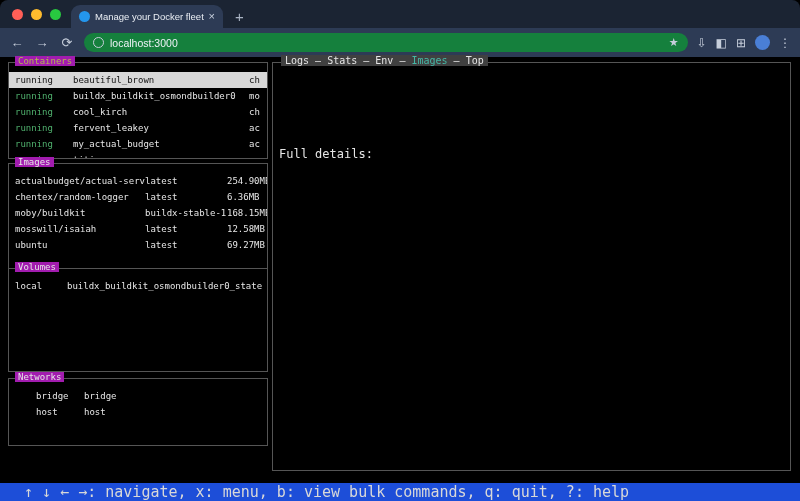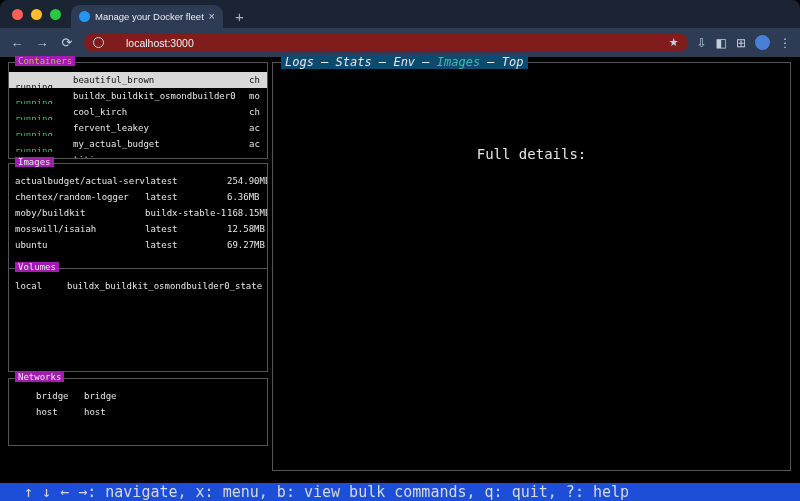--- a/index.html
+++ b/index.html
@@ -15,68 +15,68 @@
   .tab{width:152px;height:23px;background:#2d3b55;border-radius:9px 9px 0 0;
        display:flex;align-items:center;gap:5px;padding:0 8px;box-sizing:border-box;}
   .favicon{width:11px;height:11px;border-radius:50%;background:var(--docker-blue,#2496ed);flex:none;}
   .tab-title{flex:1;font-size:9.5px;color:#e9edf3;white-space:nowrap;overflow:hidden;}
   .tab-close{color:#c9d2df;font-size:11px;line-height:11px;}
   .newtab{margin-left:12px;margin-bottom:4px;color:#aab4c4;font-size:15px;line-height:15px;}
 
   .toolbar{position:absolute;top:28px;left:0;right:0;height:29px;background:#2d3b55;
            display:flex;align-items:center;padding:0 9px;gap:9px;box-sizing:border-box;}
   .nav-icon{color:#c6cedb;font-size:13px;width:16px;text-align:center;flex:none;}
-  .omnibox{flex:1;height:19px;background:#7f1d1d;border-radius:10px;display:flex;
-           align-items:center;padding:0 9px;gap:22px;box-sizing:border-box;min-width:0;}
+  .omnibox{flex:1;height:19px;background:#15803d;border-radius:10px;display:flex;
+           align-items:center;padding:0 9px;gap:6px;box-sizing:border-box;min-width:0;}
   .site-icon{width:9px;height:9px;border:1.2px solid #c6cedb;border-radius:50%;flex:none;}
   .url{flex:1;color:#eef2f7;font-size:10.5px;white-space:nowrap;overflow:hidden;}
   .omni-star{color:#c6cedb;font-size:11px;flex:none;}
   .action-icon{color:#c6cedb;font-size:12px;flex:none;}
   .avatar{width:15px;height:15px;border-radius:50%;background:#4a7fd6;flex:none;}
 
   
   .terminal{position:absolute;top:57px;left:0;width:800px;height:426px;background:#000;
             font-family:"DejaVu Sans Mono",monospace;}
   .panel{position:absolute;background:#000;border:1px solid var(--border,#555);box-sizing:border-box;}
   .panel-title{position:absolute;top:-7px;left:6px;background:#a21caf;padding:0 3px;
                font-size:9px;color:var(--text,#e6e6e6);}
   .panel-title.accent{color:var(--title-accent,#b3bd4e);}
   .rows{padding-top:9px;height:100%;overflow:hidden;box-sizing:border-box;}
   .trow{display:flex;height:16px;line-height:16px;padding-left:6px;white-space:pre;
         overflow:hidden;font-size:9px;color:var(--text,#e6e6e6);}
   .trow span{overflow:hidden;}
   .trow.selected{background:var(--selection-bg,#d8d8d8);}
   .trow.selected span{color:#111 !important;}
-  .col-status{width:58px;flex:none;color:var(--green,#4fb06d);margin-top:7px;}
+  .col-status{width:58px;flex:none;color:var(--green,#4fb06d);}
   .col-name{width:176px;flex:none;}
   .col-img{flex:1;}
   .col-iname{width:130px;flex:none;}
   .col-tag{width:82px;flex:none;}
   .col-size{flex:1;}
   .col-driver{width:52px;flex:none;}
   .col-vname{flex:1;}
   .col-nname{width:48px;flex:none;}
   .col-ndriver{flex:1;}
 
   .panel.containers{top:5px;left:8px;width:260px;height:97px;}
   .panel.images{top:106px;left:8px;width:260px;height:124px;}
   .panel.volumes{top:211px;left:8px;width:260px;height:104px;}
   .panel.networks{top:321px;left:8px;width:260px;height:68px;padding-left:21px;}
   .panel.inspector{top:5px;left:272px;width:519px;height:409px;}
 
-  .tabsbar{position:absolute;top:-8px;left:8px;background:#0c4a6e;padding:0 4px;
-           font-size:12px;display:flex;white-space:pre;font-style:italic;}
+  .tabsbar{position:absolute;top:-8px;left:8px;background:#404040;padding:0 4px;
+           font-size:10px;display:flex;white-space:pre;}
   .tab-item{display:flex;}
   .tab-label{color:var(--text,#e6e6e6);}
   .tab-label.active{color:var(--cyan,#45b8a6);}
   .tab-item:last-child .tab-sep{display:none;}
   .tab-sep{color:var(--text,#e6e6e6);}
 
   .inspector-content{padding:9px 6px 0;overflow:hidden;height:100%;box-sizing:border-box;}
-  .iline{height:15px;line-height:15px;font-size:14px;white-space:pre;overflow:hidden;text-align:center;}
+  .iline{height:15px;line-height:15px;font-size:12px;white-space:pre;overflow:hidden;}
   .full-details{color:var(--text,#e6e6e6);}
   .detail-key{color:var(--cyan,#45b8a6);}
   .detail-val{color:var(--text,#e6e6e6);}
 
   .statusbar{position:absolute;left:0;right:0;top:483px;height:18px;background:#1d4ed8;
              color:#d8d8d8;font-family:"DejaVu Sans Mono",monospace;font-size:15px;
              line-height:18px;padding-left:24px;white-space:pre;overflow:hidden;}
 </style>
 </head>
 <body>

